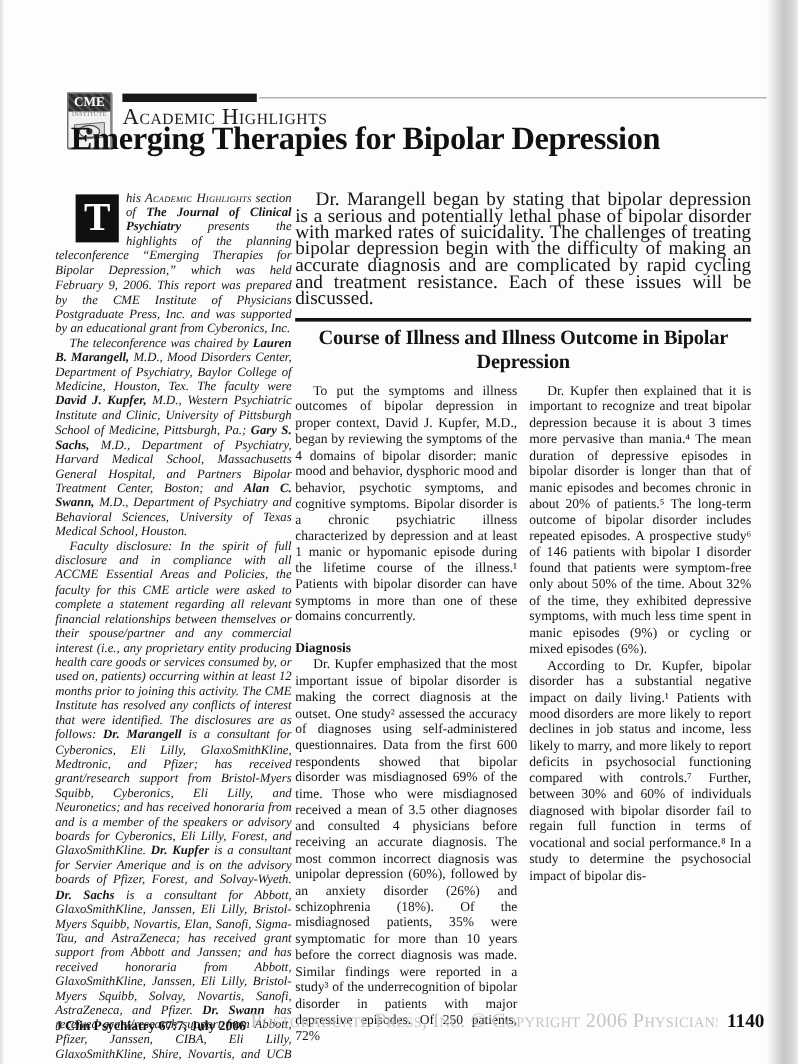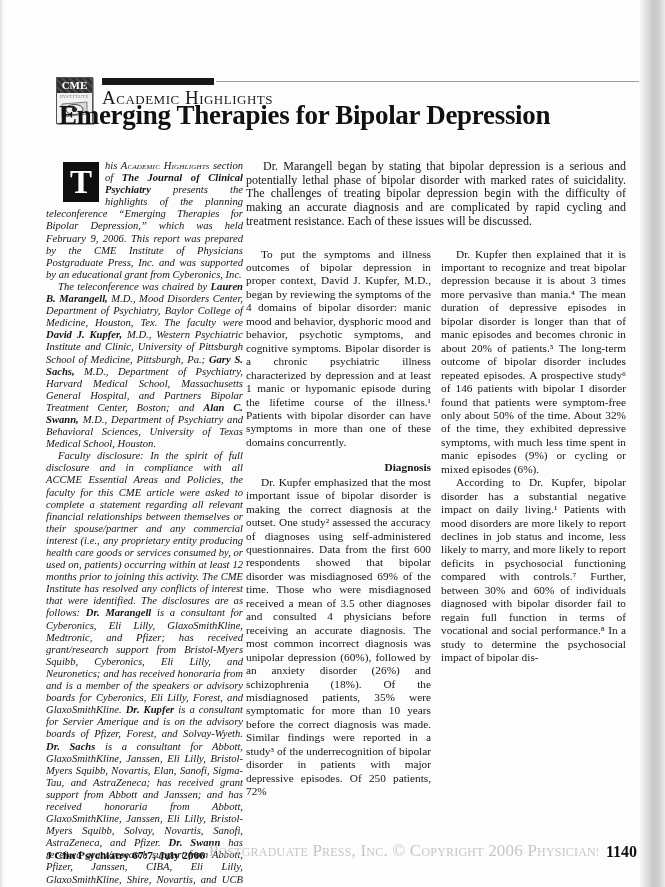--- a/index.html
+++ b/index.html
@@ -31,27 +31,27 @@
   .article-title{position:absolute;left:59px;top:82px;font-size:27px;font-weight:bold;letter-spacing:-.3px;color:#111;}
   
   .sidebar{position:absolute;left:46px;top:160px;width:197px;font-style:italic;font-size:10.6px;line-height:12.1px;text-align:justify;}
   .sidebar p{margin:0;}
   .sidebar p.ind{text-indent:12px;}
   .dropcap{float:left;width:36px;height:40px;background:#101010;color:#fff;font-style:normal;font-weight:bold;font-size:33px;line-height:40px;text-align:center;margin:2px 6px 1px 17px;}
   .b{font-weight:bold;}
   .sc{font-variant:small-caps;letter-spacing:.2px;}
   
   .main{position:absolute;left:246px;top:160px;width:380px;}
-  .intro{font-size:12px;line-height:13.7px;text-align:justify;text-indent:17px;margin:0;}
+  .intro{font-size:16px;line-height:13.7px;text-align:justify;text-indent:17px;margin:0;}
   .section-head{margin-top:9px;border-top:3px solid #141414;padding-top:4px;text-align:center;font-size:17px;font-weight:bold;letter-spacing:-.2px;}
-  .cols{display:flex;gap:10px;margin-top:19px;}
+  .cols{display:flex;gap:10px;margin-top:8px;}
   .col{width:185px;font-size:11.3px;line-height:13.45px;text-align:justify;}
   .col p{margin:0;text-indent:15px;}
   .col p.noind{text-indent:0;}
-  .subhead{font-weight:bold;margin:12px 0 1px;text-align:right;}
+  .subhead{font-weight:bold;margin:12px 0 1px;text-align:left;}
   
   .footer{position:absolute;left:46px;right:28px;top:841px;display:flex;align-items:flex-end;white-space:nowrap;}
   .cite{font-weight:bold;font-size:11.3px;color:#111;}
   .watermark{flex:1;overflow:hidden;color:#c6c6c6;font-variant:small-caps;font-size:17px;margin-left:4px;letter-spacing:.2px;}
   .pageno{font-weight:bold;font-size:16px;color:#111;margin-left:8px;}
 </style>
 </head>
 <body>
 
 <div class="sheet">
@@ -83,20 +83,21 @@
   <aside class="sidebar">
     <p><span class="dropcap">T</span><span><span>his </span><span class="sc">Academic Highlights</span><span> section of </span><span class="b">The Journal of Clinical Psychiatry</span><span> presents the highlights of the planning teleconference “Emerging Therapies for Bipolar Depression,”  which was held February 9, 2006. This report was prepared by the CME Institute of Physicians Postgraduate Press, Inc. and was supported by an educational grant from Cyberonics, Inc.</span></span></p>
     <p class="ind"><span>The teleconference was chaired by </span><span class="b">Lauren B. Marangell,</span><span> M.D., Mood Disorders Center, Department of Psychiatry, Baylor College of Medicine, Houston, Tex. The faculty were </span><span class="b">David J. Kupfer,</span><span> M.D., Western Psychiatric Institute and Clinic, University of Pittsburgh School of Medicine, Pittsburgh, Pa.; </span><span class="b">Gary S. Sachs,</span><span> M.D., Department of Psychiatry, Harvard Medical School, Massachusetts General Hospital, and Partners Bipolar Treatment Center, Boston; and </span><span class="b">Alan C. Swann,</span><span> M.D., Department of Psychiatry and Behavioral Sciences, University of Texas Medical School, Houston.</span></p>
     <p class="ind"><span>Faculty disclosure: In the spirit of full disclosure and in compliance with all ACCME Essential Areas and Policies, the faculty for this CME article were asked to complete a statement regarding all relevant financial relationships between themselves or their spouse/partner and any commercial interest (i.e., any proprietary entity producing health care goods or services consumed by, or used on, patients) occurring within at least 12 months prior to joining this activity. The CME Institute has resolved any conflicts of interest that were identified. The disclosures are as follows: </span><span class="b">Dr. Marangell</span><span> is a consultant for Cyberonics, Eli Lilly, GlaxoSmithKline, Medtronic, and Pfizer; has received grant/research support from Bristol-Myers Squibb, Cyberonics, Eli Lilly, and Neuronetics; and has received honoraria from and is a member of the speakers or advisory boards for Cyberonics, Eli Lilly, Forest, and GlaxoSmithKline. </span><span class="b">Dr. Kupfer</span><span> is a consultant for Servier Amerique and is on the advisory boards of Pfizer, Forest, and Solvay-Wyeth. </span><span class="b">Dr. Sachs</span><span> is a consultant for Abbott, GlaxoSmithKline, Janssen, Eli Lilly, Bristol-Myers Squibb, Novartis, Elan, Sanofi, Sigma-Tau, and AstraZeneca; has received grant support from Abbott and Janssen; and has received honoraria from Abbott, GlaxoSmithKline, Janssen, Eli Lilly, Bristol-Myers Squibb, Solvay, Novartis, Sanofi, AstraZeneca, and Pfizer. </span><span class="b">Dr. Swann</span><span> has received grant/research support from Abbott, Pfizer, Janssen, CIBA, Eli Lilly, GlaxoSmithKline, Shire, Novartis, and UCB Pharma; is a consultant for Abbott, GlaxoSmithKline, Janssen, Shire, Novartis, Ortho-McNeil, and AstraZeneca; and is on the speaker’s bureau for Abbott, Eli Lilly, Pfizer, GlaxoSmithKline, Parke-Davis, and Ortho-McNeil.</span></p>
 
   </aside>
 
   <main class="main">
     <p class="intro">Dr. Marangell began by stating that bipolar depression is a serious and potentially lethal phase of bipolar disorder with marked rates of suicidality. The challenges of treating bipolar depression begin with the difficulty of making an accurate diagnosis and are complicated by rapid cycling and treatment resistance. Each of these issues will be discussed.</p>
 
+    <div class="section-head">Course of Illness and Illness Outcome in Bipolar Depression</div>
 
     <div class="cols">
       <div class="col">
         <p>To put the symptoms and illness outcomes of bipolar depression in proper context, David J. Kupfer, M.D., began by reviewing the symptoms of the 4 domains of bipolar disorder: manic mood and behavior, dysphoric mood and behavior, psychotic symptoms, and cognitive symptoms. Bipolar disorder is a chronic psychiatric illness characterized by depression and at least 1 manic or hypomanic episode during the lifetime course of the illness.¹ Patients with bipolar disorder can have symptoms in more than one of these domains concurrently.</p>
         <div class="subhead">Diagnosis</div>
         <p>Dr. Kupfer emphasized that the most important issue of bipolar disorder is making the correct diagnosis at the outset. One study² assessed the accuracy of diagnoses using self-administered questionnaires. Data from the first 600 respondents showed that bipolar disorder was misdiagnosed 69% of the time. Those who were misdiagnosed received a mean of 3.5 other diagnoses and consulted 4 physicians before receiving an accurate diagnosis. The most common incorrect diagnosis was unipolar depression (60%), followed by an anxiety disorder (26%) and schizophrenia (18%). Of the misdiagnosed patients, 35% were symptomatic for more than 10 years before the correct diagnosis was made. Similar findings were reported in a study³ of the underrecognition of bipolar disorder in patients with major depressive episodes. Of 250 patients, 72%</p>
       </div>
       <div class="col">
         <p>Dr. Kupfer then explained that it is important to recognize and treat bipolar depression because it is about 3 times more pervasive than mania.⁴ The mean duration of depressive episodes in bipolar disorder is longer than that of manic episodes and becomes chronic in about 20% of patients.⁵ The long-term outcome of bipolar disorder includes repeated episodes. A prospective study⁶ of 146 patients with bipolar I disorder found that patients were symptom-free only about 50% of the time. About 32% of the time, they exhibited depressive symptoms, with much less time spent in manic episodes (9%) or cycling or mixed episodes (6%).</p>
         <p>According to Dr. Kupfer, bipolar disorder has a substantial negative impact on daily living.¹ Patients with mood disorders are more likely to report declines in job status and income, less likely to marry, and more likely to report deficits in psychosocial functioning compared with controls.⁷ Further, between 30% and 60% of individuals diagnosed with bipolar disorder fail to regain full function in terms of vocational and social performance.⁸ In a study to determine the psychosocial impact of bipolar dis-</p>

